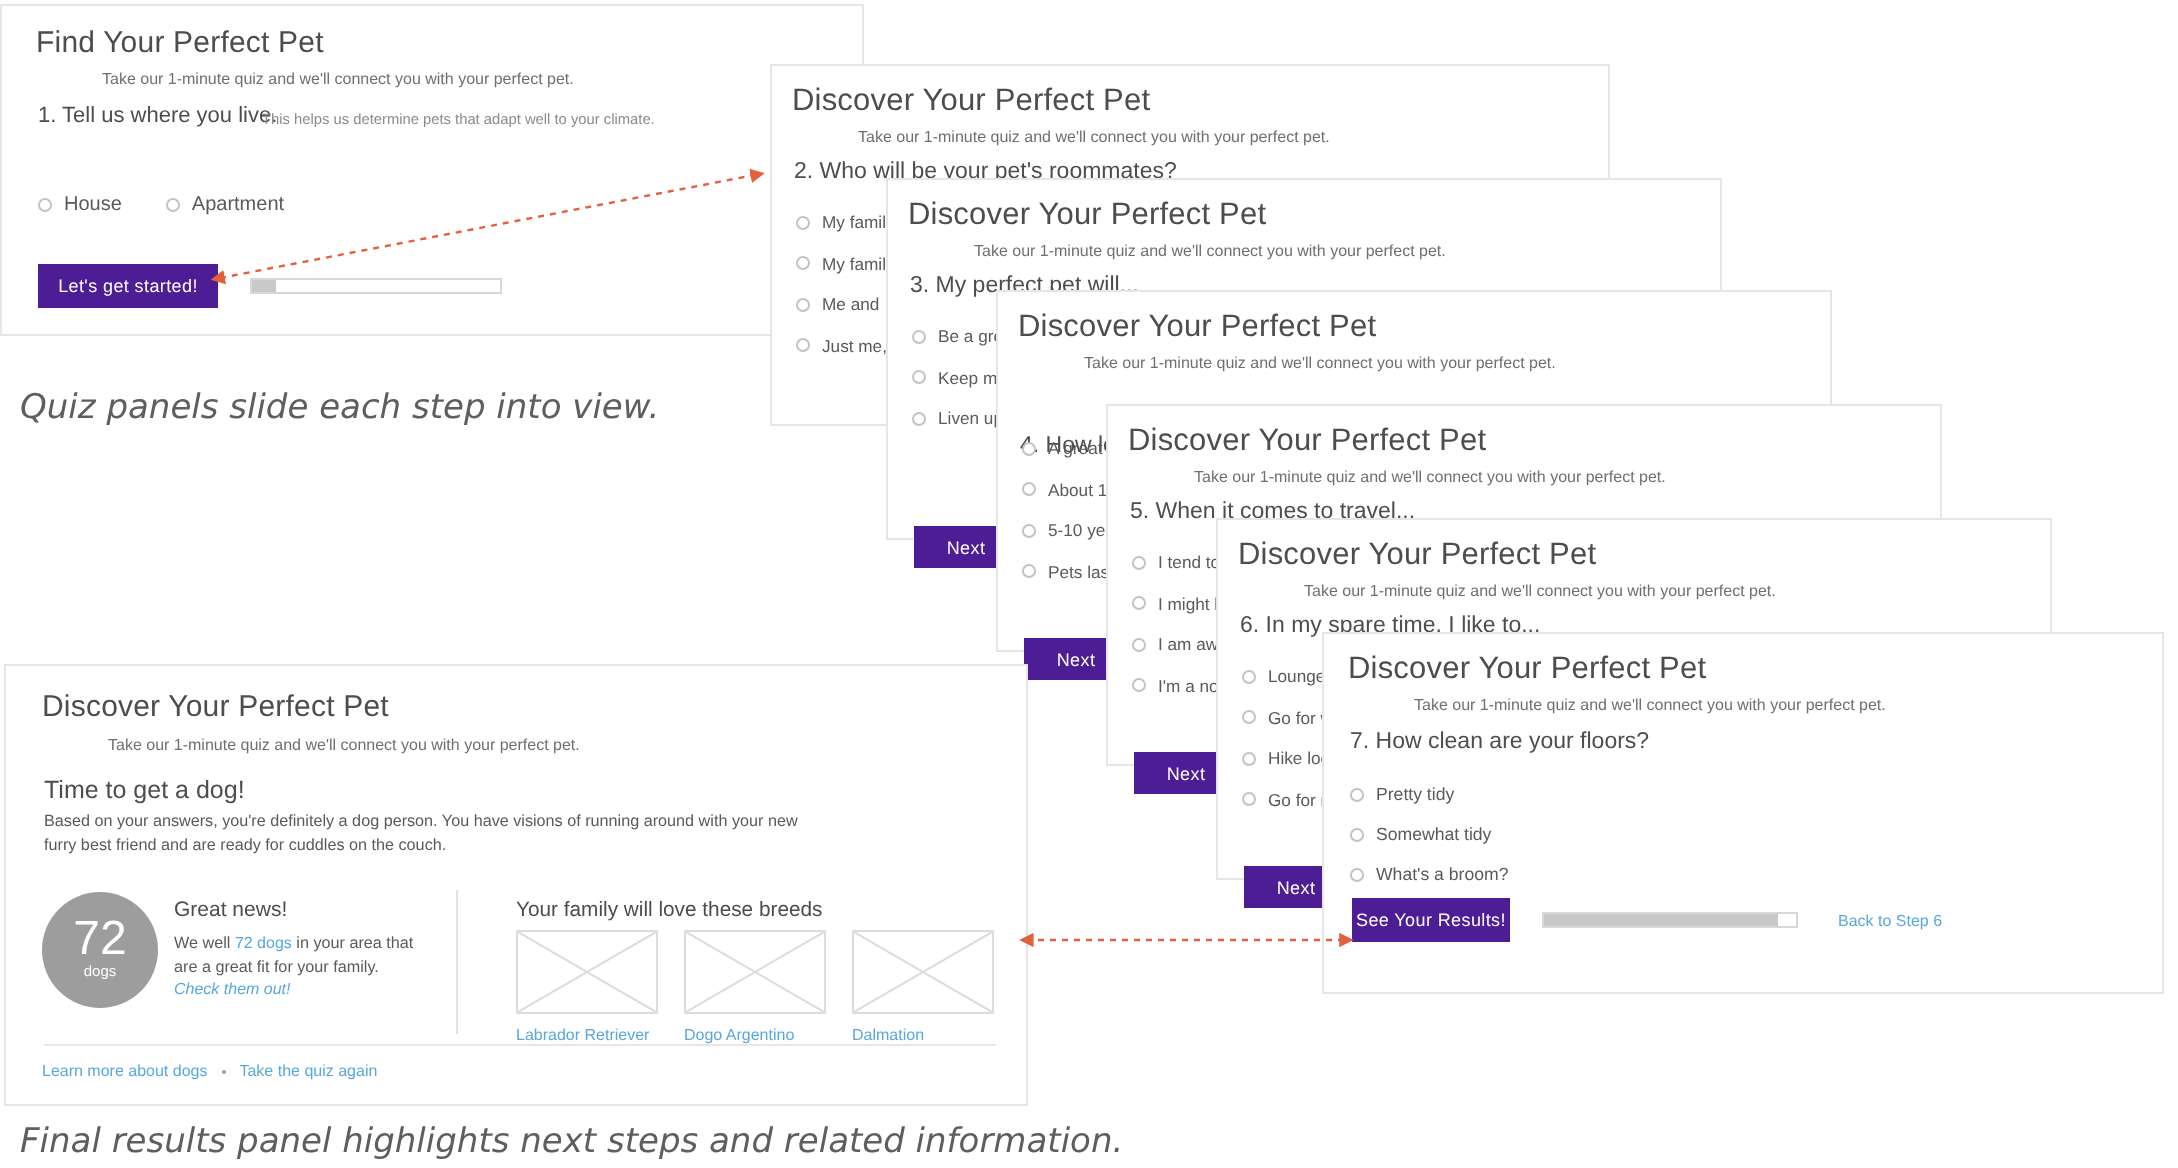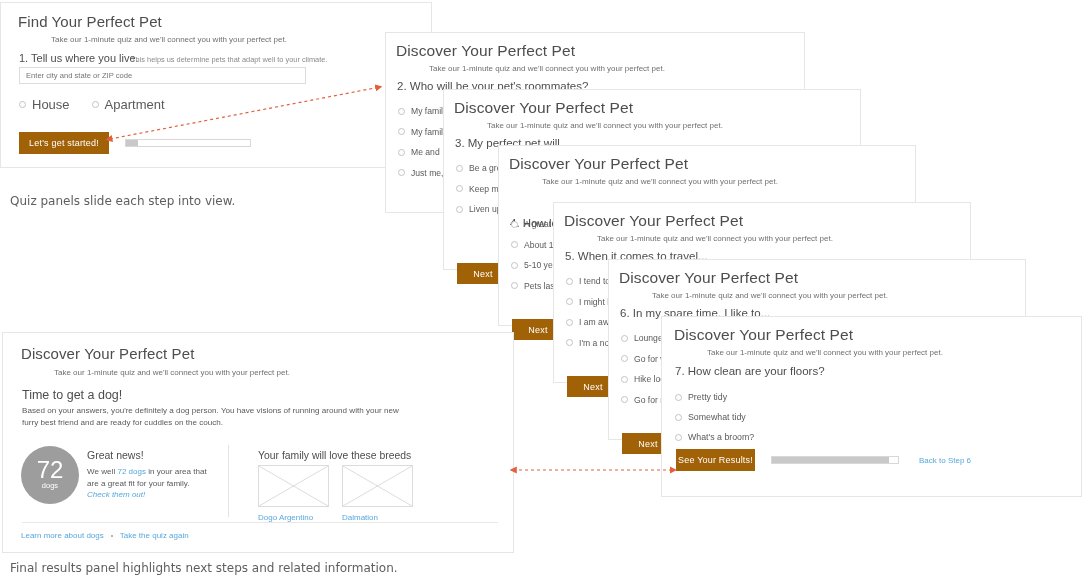--- a/index.html
+++ b/index.html
@@ -55,21 +55,21 @@
   .radio{
     width:7px;height:7px;
     border:1px solid #c3c3c3;
     border-radius:50%;
     margin-right:6px;
     flex:none;
     background:#fff;
     box-sizing:border-box;
   }
   .btn{
-    background:#a16207;
+    background:#4c1d95;
     color:#ffffff;
     font-size:9px;
     display:flex;
     align-items:center;
     justify-content:center;
     border:none;
     box-sizing:border-box;
     letter-spacing:.2px;
     cursor:pointer;
   }
@@ -104,21 +104,21 @@
   #p1-q{position:absolute;left:18px;top:49px;font-size:11px;}
   #p1-hint{position:absolute;left:130px;top:51.5px;}
   #p1-input{
     position:absolute;left:18px;top:64px;width:287px;height:17px;
     border:1px solid #dcdcdc;background:#fff;box-sizing:border-box;
     font-size:7.6px;color:#b2b2b2;
     font-family:"Liberation Sans",sans-serif;
     padding:0 6px;outline:none;
   }
   #p1-radios{position:absolute;left:18px;top:94px;display:flex;gap:22px;}
-  #p1-radios .opt{font-size:13px;color:#5a5a5a;}
+  #p1-radios .opt{font-size:10px;color:#5a5a5a;}
   #p1-btn{position:absolute;left:18px;top:129px;width:90px;height:22px;}
   #p1-prog{left:124px;top:136px;width:126px;}
 
   
   #panel2{left:385px;top:32px;width:420px;height:181px;}
   #panel2 .panel-title{position:absolute;left:10px;top:9px;}
   #panel2 .panel-sub{position:absolute;left:11px;top:28px;}
   #panel2 .question{position:absolute;left:11px;top:47px;}
   #panel2 .opts{position:absolute;left:12px;top:68px;}
   #panel2 .opt{height:20.5px;}
@@ -202,41 +202,41 @@
   .thumb svg{position:absolute;left:0;top:0;}
   .breed .cap{margin-top:6px;font-size:8px;color:#58a8dd;white-space:nowrap;}
   #r-hr{left:19px;top:189px;width:476px;}
   #r-foot{position:absolute;left:18px;top:198px;display:flex;align-items:center;gap:7px;}
   #r-foot .dot{width:2px;height:2px;border-radius:50%;background:#9b9b9b;display:inline-block;}
 
   
   .caption{
     position:absolute;
     font-family:"DejaVu Sans", sans-serif;
-    font-size:12px;
+    font-style:italic;
+    font-size:17px;
     color:#5e5e5e;
     white-space:nowrap;
   }
   #cap1{left:10px;top:194px;}
   #cap2{left:10px;top:561px;}
 
   
   .arrow-layer{position:absolute;left:0;top:0;width:1089px;height:584px;pointer-events:none;}
 </style>
 </head>
 <body>
 
 <div class="stage">
 
   <div class="panel" id="panel1">
     <div class="panel-title">Find Your Perfect Pet</div>
     <div class="panel-sub">Take our 1-minute quiz and we'll connect you with your perfect pet.</div>
     <div class="question" id="p1-q">1. Tell us where you live.</div>
     <div class="q-hint" id="p1-hint">This helps us determine pets that adapt well to your climate.</div>
-    <input id="p1-input" type="text" placeholder="Enter city and state or ZIP code" style="">
     <div id="p1-radios">
       <div class="opt">
         <span class="radio"></span>
         <span>House</span>
       </div>
       <div class="opt">
         <span class="radio"></span>
         <span>Apartment</span>
       </div>
     </div>
@@ -404,20 +404,29 @@
     </div>
 
     <div id="r-great">Great news!</div>
     <div id="r-found"><span>We well </span><a class="link">72 dogs</a><span> in your area that are a great fit for your family.</span></div>
     <a class="link" id="r-check">Check them out!</a>
 
     <div id="r-vline"></div>
     <div id="r-breedhead">Your family will love these breeds</div>
 
     <div id="r-breeds">
+      <div class="breed">
+        <div class="thumb">
+          <svg width="69" height="40" viewBox="0 0 69 40">
+              <line x1="0" y1="0" x2="69" y2="40" stroke="#dcdcdc" stroke-width="1"></line>
+              <line x1="69" y1="0" x2="0" y2="40" stroke="#dcdcdc" stroke-width="1"></line>
+            </svg>
+        </div>
+        <div class="cap">Labrador Retriever</div>
+      </div>
       <div class="breed">
         <div class="thumb">
           <svg width="69" height="40" viewBox="0 0 69 40">
               <line x1="0" y1="0" x2="69" y2="40" stroke="#dcdcdc" stroke-width="1"></line>
               <line x1="69" y1="0" x2="0" y2="40" stroke="#dcdcdc" stroke-width="1"></line>
             </svg>
         </div>
         <div class="cap">Dogo Argentino</div>
       </div>
       <div class="breed">

